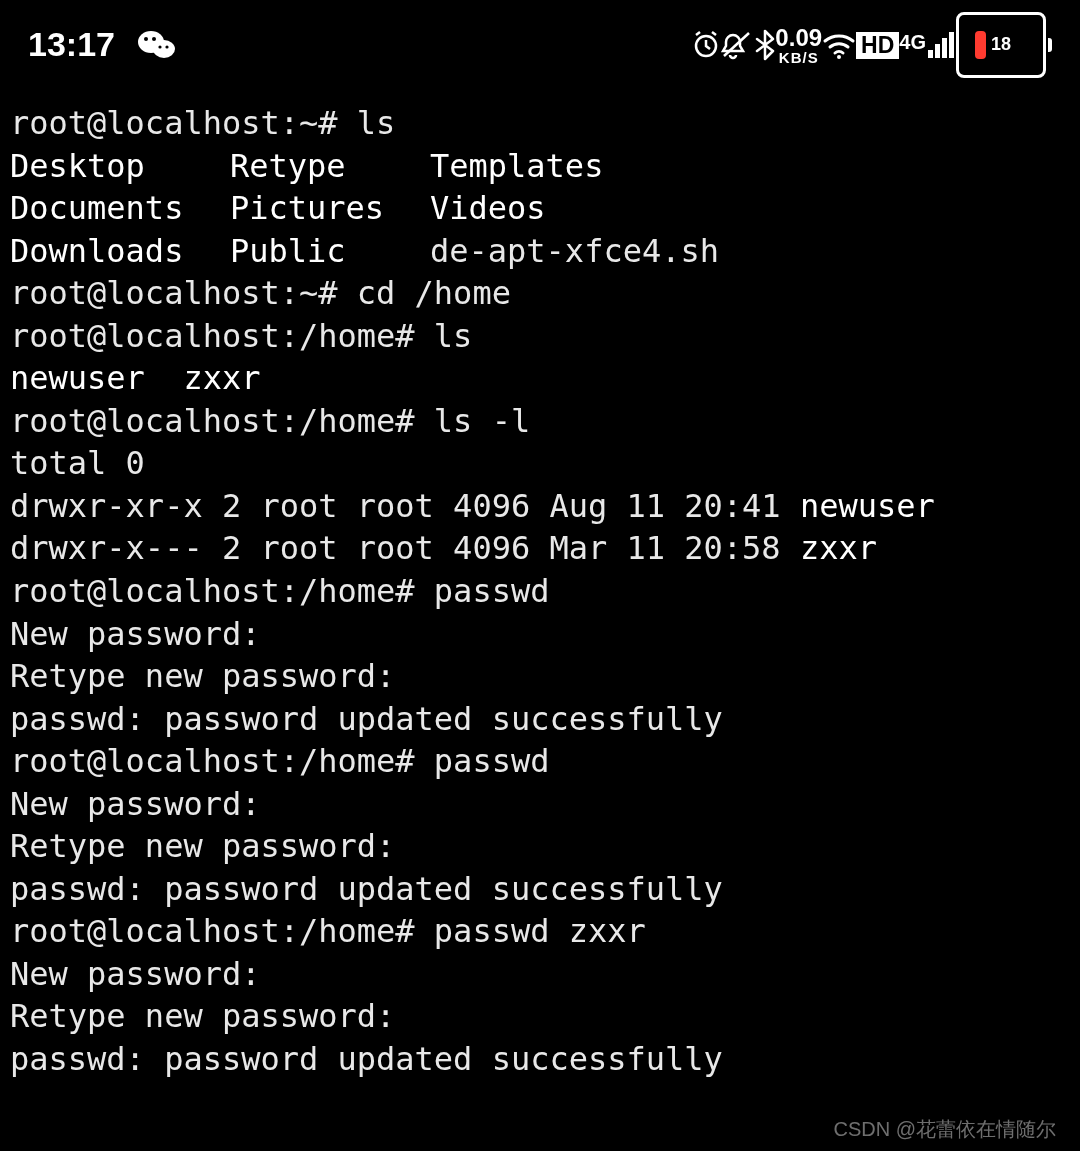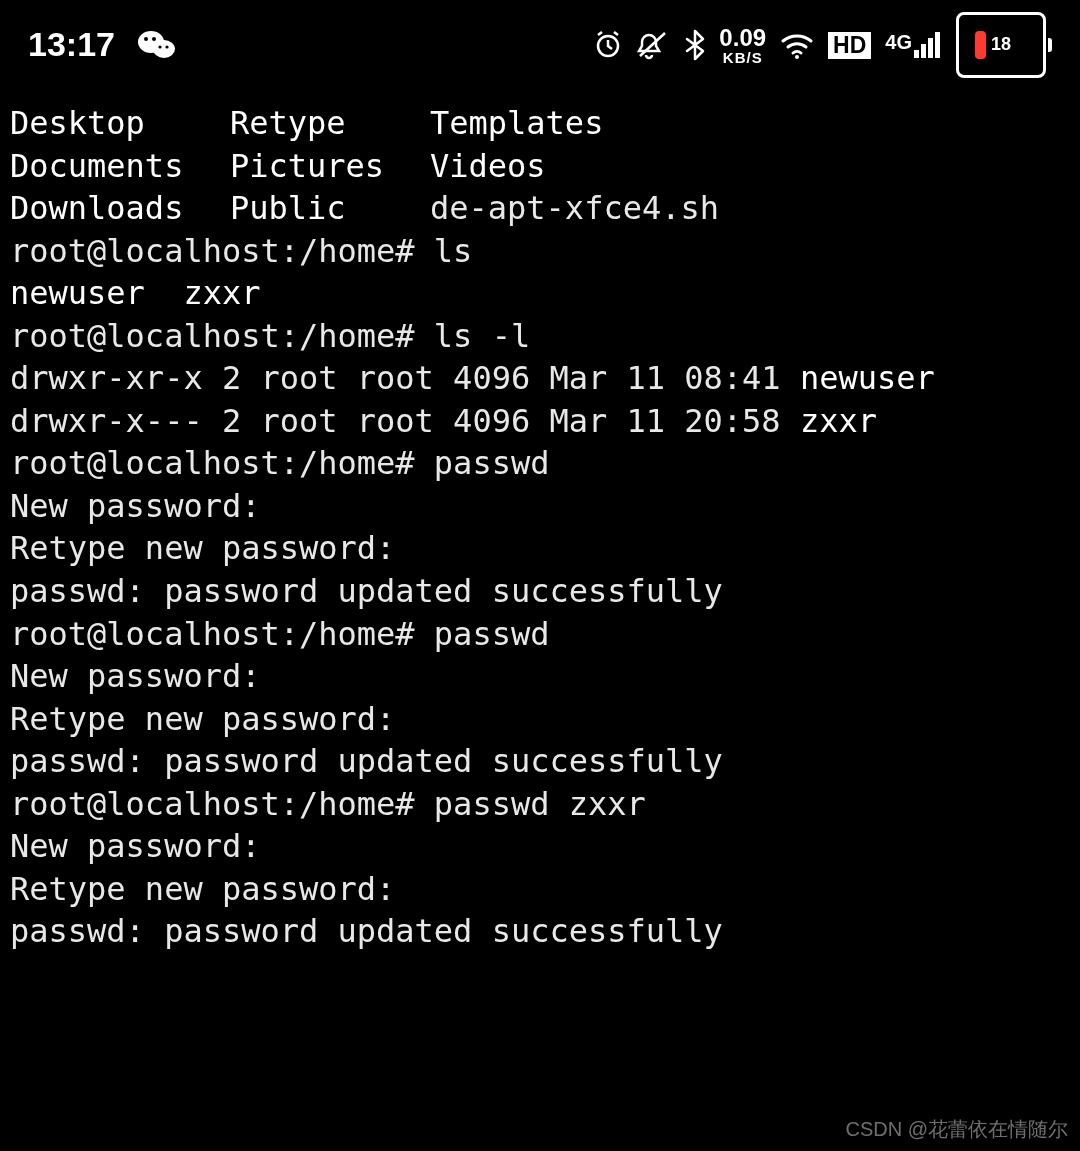--- a/index.html
+++ b/index.html
@@ -1,34 +1,34 @@
 <!DOCTYPE html>
 <html><head>
 <meta charset="utf-8">
 <style>
   html,body{margin:0;padding:0;width:1080px;height:1151px;background:#000;color:#e8e8e8;
     font-family:"Menlo","Consolas","DejaVu Sans Mono",monospace;font-size:32px;line-height:1.33;overflow:hidden}
   .statusbar{display:flex;justify-content:space-between;align-items:center;padding:12px 28px 24px 28px;font-family:-apple-system,"Helvetica Neue",sans-serif;font-size:34px;font-weight:600;color:#fff}
   .sb-left{display:flex;gap:22px}
-  .sb-right{display:flex;align-items:center;gap:14px}
+  .sb-right{display:flex;align-items:center;gap:0}
   .sb-icon{display:inline-flex;align-items:center;justify-content:center}
   .netspeed{display:flex;flex-direction:column;align-items:center;line-height:1}
   .netspeed .n1{font-size:24px;font-weight:700}
   .netspeed .n2{font-size:15px;font-weight:700;letter-spacing:1px}
   .hd-badge{background:#fff;color:#000;border-radius:0;padding:2px 5px;font-size:23px;font-weight:800;line-height:1}
   .net-badge{font-size:20px;font-weight:800;line-height:1}
   .battery{display:inline-flex;align-items:center}
   .battery-body{width:52px;height:28px;border:3px solid #fff;border-radius:8px;position:relative;display:flex;align-items:center;padding:16px}
   .battery-tip{width:4px;height:14px;background:#fff;border-radius:0 3px 3px 0;margin-left:2px}
   .battery-fill{height:100%;width:22%;background:#ff3b30;border-radius:4px}
   .battery-num{position:absolute;left:50%;top:50%;transform:translate(-50%,-50%);font-size:18px;font-weight:700;color:#fff}
   .term{padding:0 10px}
   .line{white-space:pre}
   .blue{color:#ffffff}
-  .watermark{position:absolute;right:12px;bottom:8px;font-family:sans-serif;font-size:20px;color:rgba(200,200,200,0.55)}
+  .watermark{position:absolute;right:24px;bottom:8px;font-family:sans-serif;font-size:20px;color:rgba(200,200,200,0.55)}
 </style>
 </head>
 <body>
 
 <div class="statusbar">
   <div class="sb-left">
     <span>13:17</span>
     <span class="sb-icon">
       <svg width="40" height="34" viewBox="0 0 40 34">
           <g fill="#fff">
@@ -89,27 +89,30 @@
       <span class="battery-body">
         <span class="battery-fill"></span>
         <span class="battery-num">18</span>
       </span>
       <span class="battery-tip"></span>
     </span>
   </div>
 </div>
 
 <div class="term">
+<div class="line"><span>root@localhost:~#</span> <span>ls</span></div>
 <div class="line"><span class="blue" style="display:inline-block;width:220px">Desktop</span><span class="blue" style="display:inline-block;width:200px">Retype</span><span class="blue">Templates</span></div>
 <div class="line"><span class="blue" style="display:inline-block;width:220px">Documents</span><span class="blue" style="display:inline-block;width:200px">Pictures</span><span class="blue">Videos</span></div>
 <div class="line"><span class="blue" style="display:inline-block;width:220px">Downloads</span><span class="blue" style="display:inline-block;width:200px">Public</span><span>de-apt-xfce4.sh</span></div>
+<div class="line"><span>root@localhost:~#</span> <span>cd /home</span></div>
 <div class="line"><span>root@localhost:/home#</span> <span>ls</span></div>
 <div class="line"><span class="blue">newuser</span>  <span class="blue">zxxr</span></div>
 <div class="line"><span>root@localhost:/home#</span> <span>ls -l</span></div>
-<div class="line"><span>drwxr-xr-x 2 root root 4096 Mar 11 08:41 </span><span class="blue">newuser</span></div>
+<div class="line"><span>total 0</span></div>
+<div class="line"><span>drwxr-xr-x 2 root root 4096 Aug 11 20:41 </span><span class="blue">newuser</span></div>
 <div class="line"><span>drwxr-x--- 2 root root 4096 Mar 11 20:58 </span><span class="blue">zxxr</span></div>
 <div class="line"><span>root@localhost:/home#</span> <span>passwd</span></div>
 <div class="line"><span>New password:</span></div>
 <div class="line"><span>Retype new password:</span></div>
 <div class="line"><span>passwd: password updated successfully</span></div>
 <div class="line"><span>root@localhost:/home#</span> <span>passwd</span></div>
 <div class="line"><span>New password:</span></div>
 <div class="line"><span>Retype new password:</span></div>
 <div class="line"><span>passwd: password updated successfully</span></div>
 <div class="line"><span>root@localhost:/home#</span> <span>passwd zxxr</span></div>

